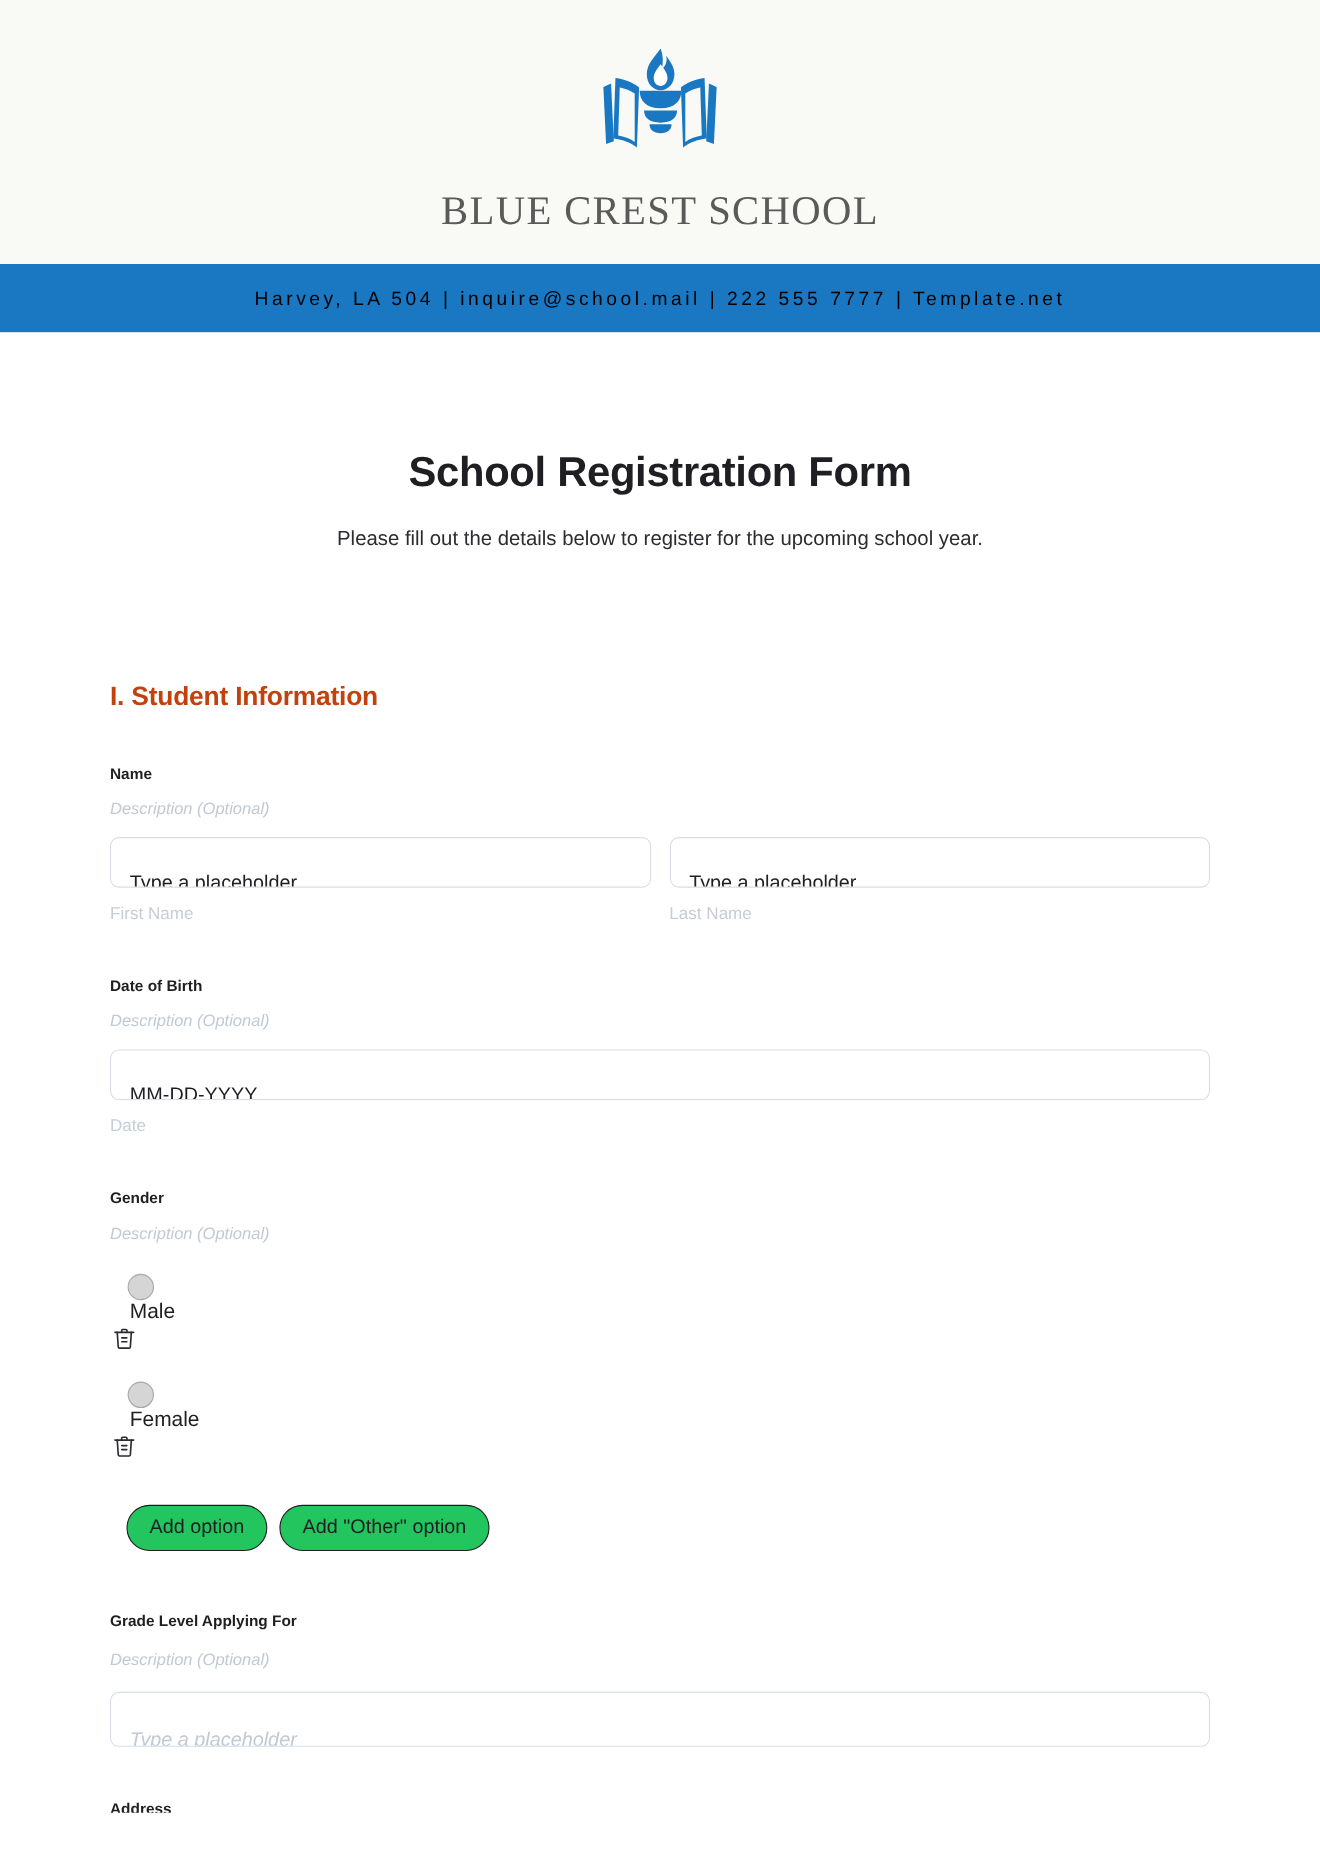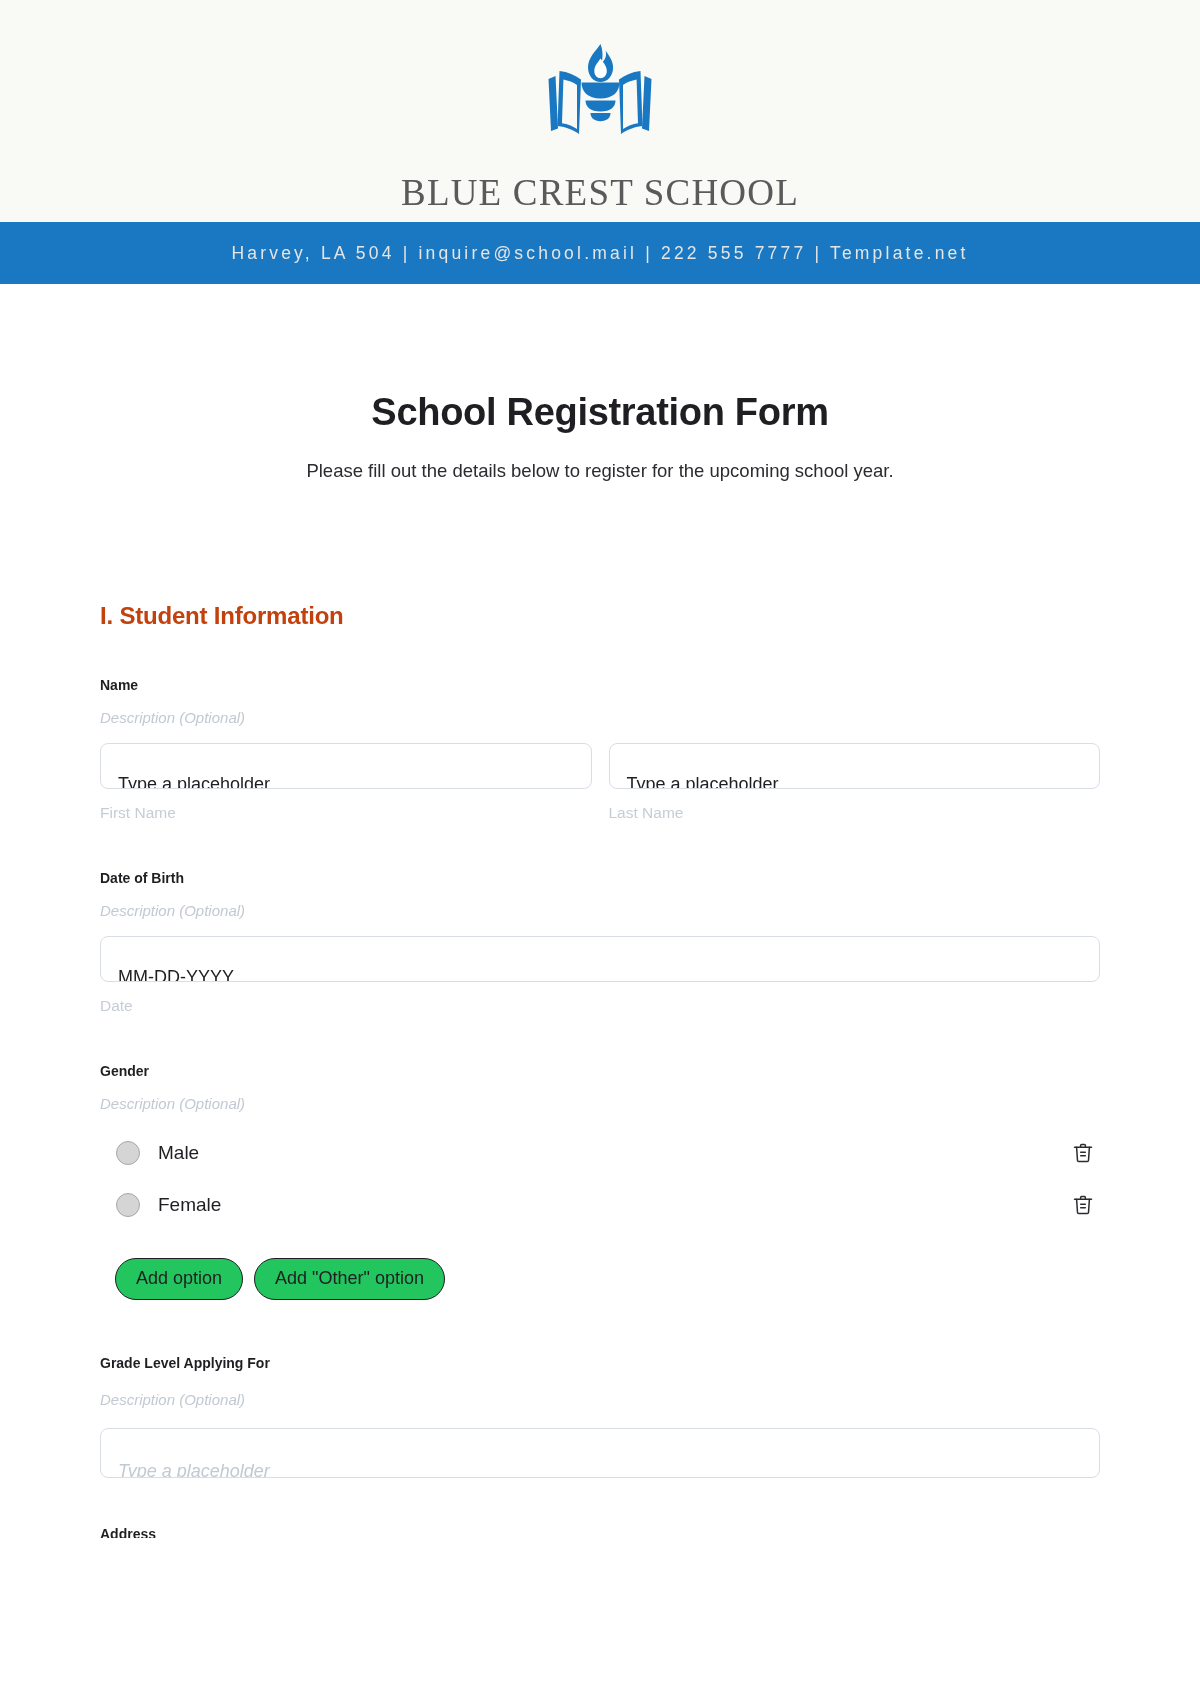--- a/index.html
+++ b/index.html
@@ -6,21 +6,21 @@
   html, body {
     margin: 0; padding: 0;
     background: #ffffff;
     font-family: "Liberation Sans", sans-serif;
   }
   body { width: 1200px; min-height: 1701px; position: relative; overflow: hidden; }
 
   
   .letterhead {
     background: #f9faf5;
-    padding: 38px 0 8px 0;
+    padding: 38px 0 26px 0;
     text-align: center;
   }
   .logo-wrap { display: block; margin: 0 auto; width: 150px; height: 115px; }
   .school-name {
     margin-top: 18px;
     font-family: "Liberation Serif", serif;
     font-size: 37px;
     letter-spacing: 1.2px;
     color: #5a5a5a;
     font-weight: 400;
@@ -28,21 +28,21 @@
 
   
   .contact-bar {
     background: #1a78c2;
     height: 62px;
     display: flex;
     align-items: center;
     justify-content: center;
   }
   .contact-text {
-    color: #e5e5e5;
+    color: #000000;
     font-size: 17.5px;
     letter-spacing: 3.2px;
     font-weight: 500;
     white-space: nowrap;
   }
 
   
   .form-body { padding: 0 100px; }
 
   .form-title {
@@ -108,22 +108,23 @@
 
   .sub-label {
     font-size: 15.5px;
     color: #c6cdd6;
     margin-top: 15px;
   }
 
   
   .option-row {
     display: flex;
-    align-items: center;
+    align-items: flex-start;
     margin-top: 26px;
+    flex-direction: column;
   }
   .option-row.firstopt { margin-top: 28px; }
   .radio {
     width: 24px; height: 24px;
     border-radius: 50%;
     background: #d5d5d5;
     border: 1px solid #a8a8a8;
     margin-left: 16px;
     flex: none;
   }

